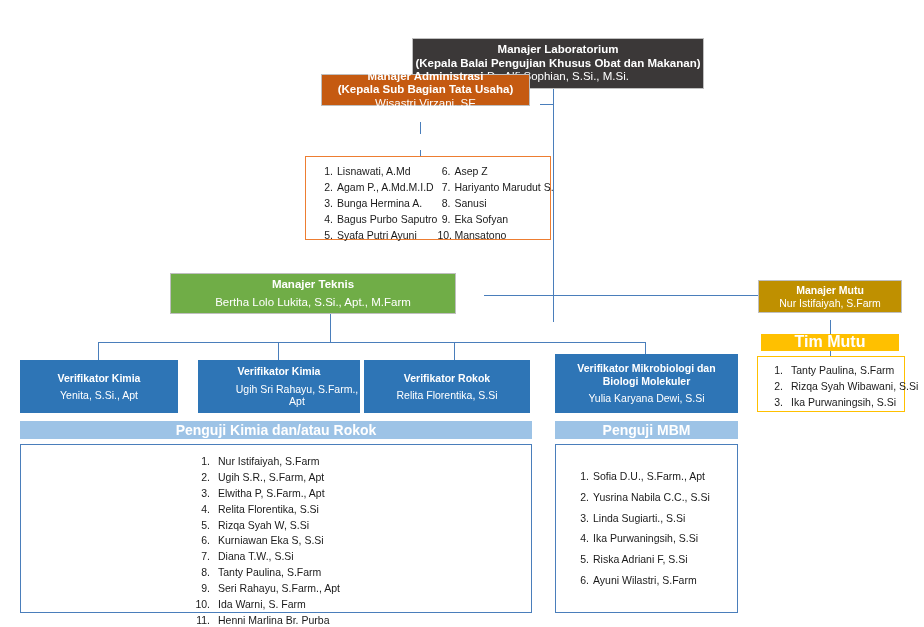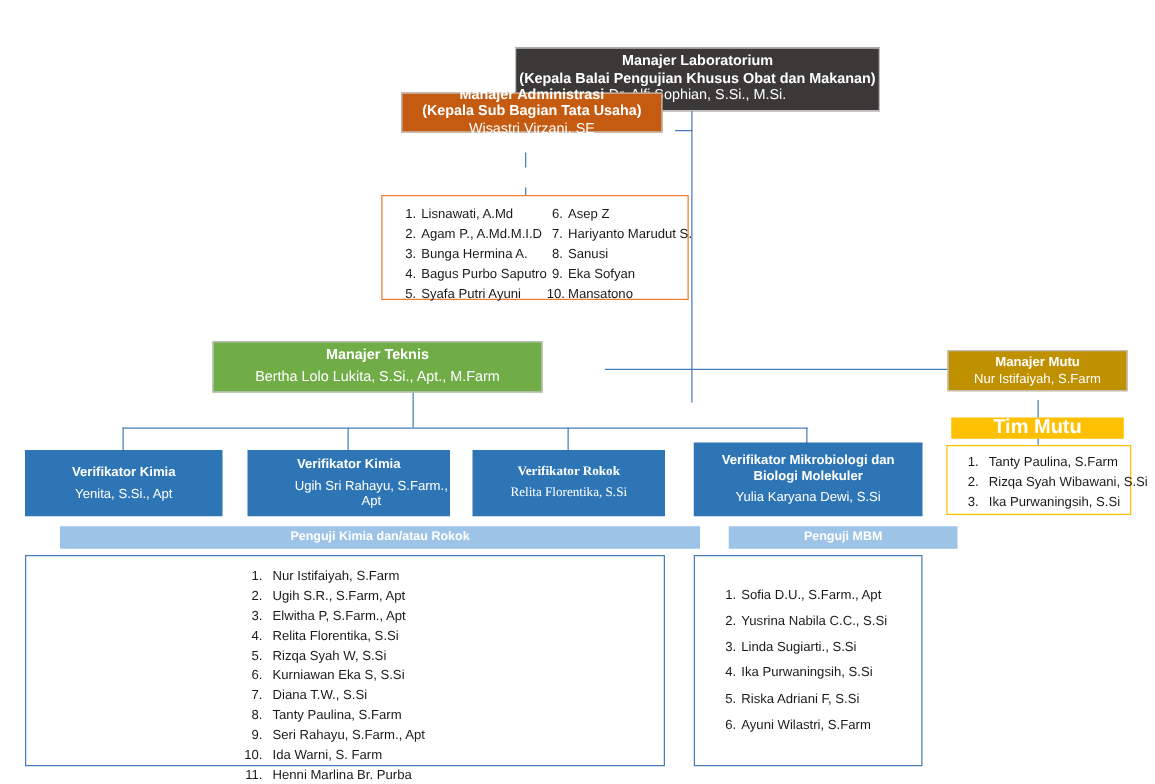--- a/index.html
+++ b/index.html
@@ -97,23 +97,22 @@
     padding: 7px 0 6px 0;
   }
   .verifikator {
     background: #2E75B6;
     color: #ffffff;
     font-size: 10.5px;
   }
   .penguji-head {
     background: #9DC3E6;
     color: #ffffff;
-    font-size: 10px;
+    font-size: 14px;
     font-weight: bold;
-    margin-left: 28px;
   }
   .penguji-list {
     background: #ffffff;
     border: 1px solid #4A7EBB;
     color: #1a1a1a;
     font-size: 10.5px;
     display: block;
     padding: 10px 0 6px 0;
   }
 
@@ -229,21 +228,21 @@
           <span class="li-txt">Eka Sofyan</span>
         </div>
         <div class="li-row">
           <span class="li-num">10.</span>
           <span class="li-txt">Mansatono</span>
         </div>
       </div>
     </div>
   </div>
 
-  <div class="node teknis-manager" style="left:170px; top:273px; width:264px; height:41px;">
+  <div class="node teknis-manager" style="left:170px; top:273px; width:286px; height:41px;">
     <div class="ttl">Manajer Teknis</div>
     <div class="sub" style="margin-top:4px;">Bertha Lolo Lukita, S.Si., Apt., M.Farm</div>
   </div>
 
   <div class="node mutu-manager" style="left:758px; top:280px; width:144px; height:33px;align-items:center;">
     <div class="ttl">Manajer Mutu</div>
     <div class="sub">Nur Istifaiyah, S.Farm</div>
   </div>
 
   <div class="node tim-mutu-head" style="left:761px; top:334px; width:138px; height:17px;">
@@ -270,21 +269,21 @@
   <div class="node verifikator" style="left:20px; top:360px; width:158px; height:53px;">
     <div class="ttl">Verifikator Kimia</div>
     <div class="sub" style="margin-top:5px;">Yenita, S.Si., Apt</div>
   </div>
 
   <div class="node verifikator" style="left:198px; top:360px; width:162px; height:53px;">
     <div class="ttl">Verifikator Kimia</div>
     <div class="sub" style="margin-top:5px;padding-left:36px;">Ugih Sri Rahayu, S.Farm., Apt</div>
   </div>
 
-  <div class="node verifikator" style="left:378px; top:360px; width:154px; height:53px;font-family:Liberation Serif, serif;">
+  <div class="node verifikator" style="left:364px; top:360px; width:166px; height:53px;">
     <div class="ttl">Verifikator Rokok</div>
     <div class="sub" style="margin-top:5px;">Relita Florentika, S.Si</div>
   </div>
 
   <div class="node verifikator" style="left:555px; top:354px; width:183px; height:59px; padding:0 6px;">
     <div class="ttl">Verifikator Mikrobiologi dan Biologi Molekuler</div>
     <div class="sub" style="margin-top:5px;">Yulia Karyana Dewi, S.Si</div>
   </div>
 
   <div class="node penguji-head" style="left:20px; top:421px; width:512px; height:18px;">

